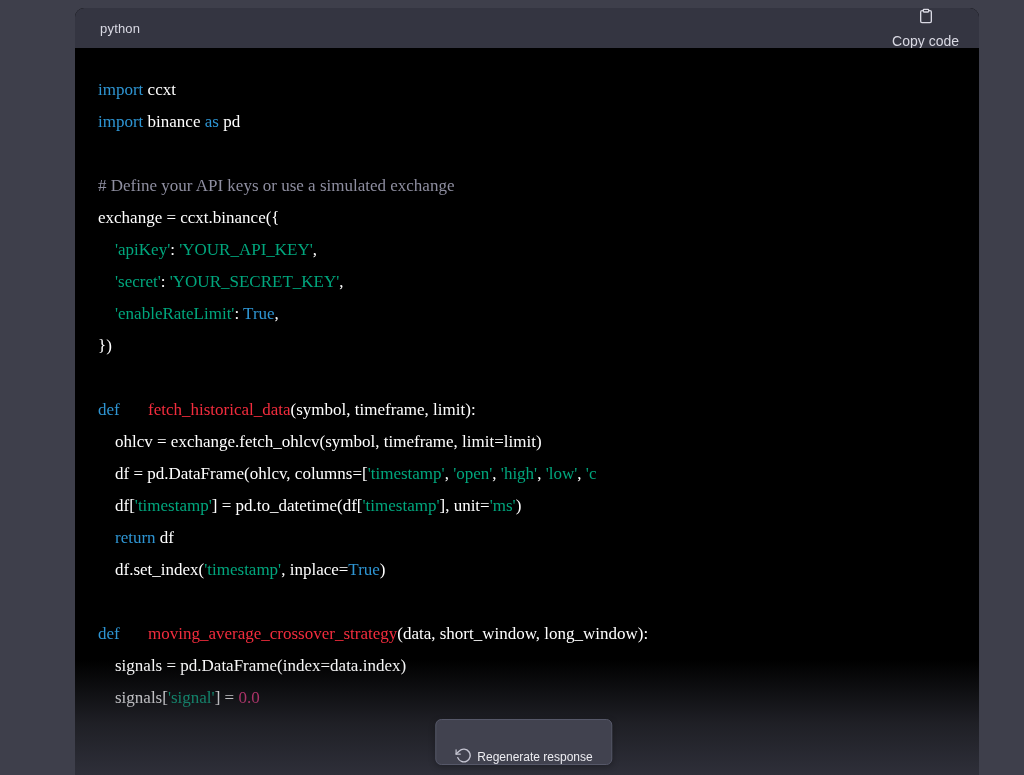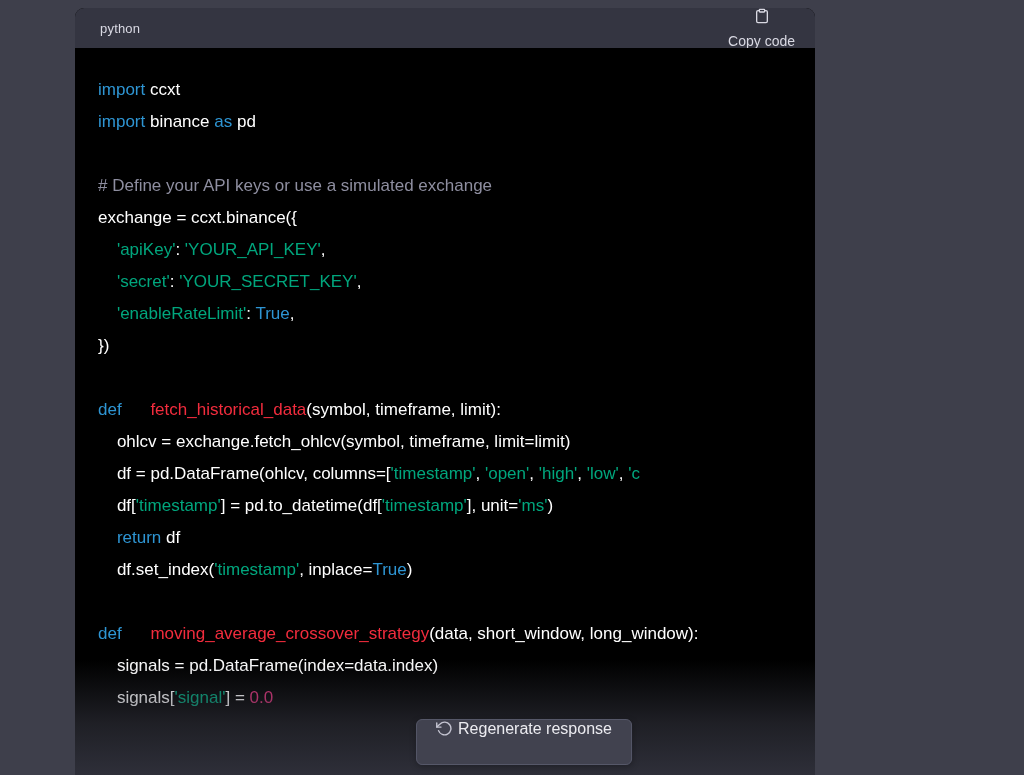--- a/index.html
+++ b/index.html
@@ -14,21 +14,21 @@
   .stage {
     position: relative;
     width: 1024px;
     height: 775px;
   }
   
   .code-card {
     position: absolute;
     left: 75px;
     top: 8px;
-    width: 740px;
+    width: 904px;
     bottom: 0;
     border-radius: 9px 9px 0 0;
     overflow: hidden;
     background: #000000;
   }
   .code-header {
     position: absolute;
     top: 0; left: 0; right: 0;
     height: 40px;
     background: #343541;
@@ -59,21 +59,21 @@
   .copy-btn .icon { display: flex; align-items: center; }
   
   .code-body {
     position: absolute;
     top: 40px; left: 0; right: 0; bottom: 0;
     background: #000000;
     padding: 26px 0 0 23px;
     overflow: hidden;
   }
   .code-line {
-    font-family: Liberation Sans, sans-serif;
+    font-family: Liberation Serif, serif;
     font-size: 17px;
     line-height: 32px;
     white-space: pre;
     color: var(--c-plain, #ffffff);
   }
   .tok-keyword  { color: var(--c-keyword,  #2e95d3); }
   .tok-string   { color: var(--c-string,   #00a67d); }
   .tok-number   { color: var(--c-number,   #df3079); }
   .tok-function { color: var(--c-function, #f22c3d); margin-left: 24px; }
   .tok-comment  { color: var(--c-comment,  #8e8ea0); }
@@ -88,27 +88,27 @@
   }
   
   .regen-btn {
     position: absolute;
     left: 524px;
     transform: translateX(-50%);
     bottom: 10px;
     height: 46px;
     padding: 0 19px;
     display: flex;
-    align-items: flex-start;
+    align-items: flex-end;
     gap: 5px;
     background: #41424f;
     border: 1px solid #565869;
     border-radius: 6px;
     color: #ececf1;
-    font-size: 16px;
+    font-size: 12px;
     font-family: "Liberation Sans", sans-serif;
     cursor: pointer;
     box-shadow: 0 2px 6px rgba(0,0,0,0.25);
     z-index: 5;
     white-space: nowrap;
   }
   .regen-btn .icon { display: flex; align-items: center; color: #c5c5d2; }
 </style>
 </head>
 <body>

